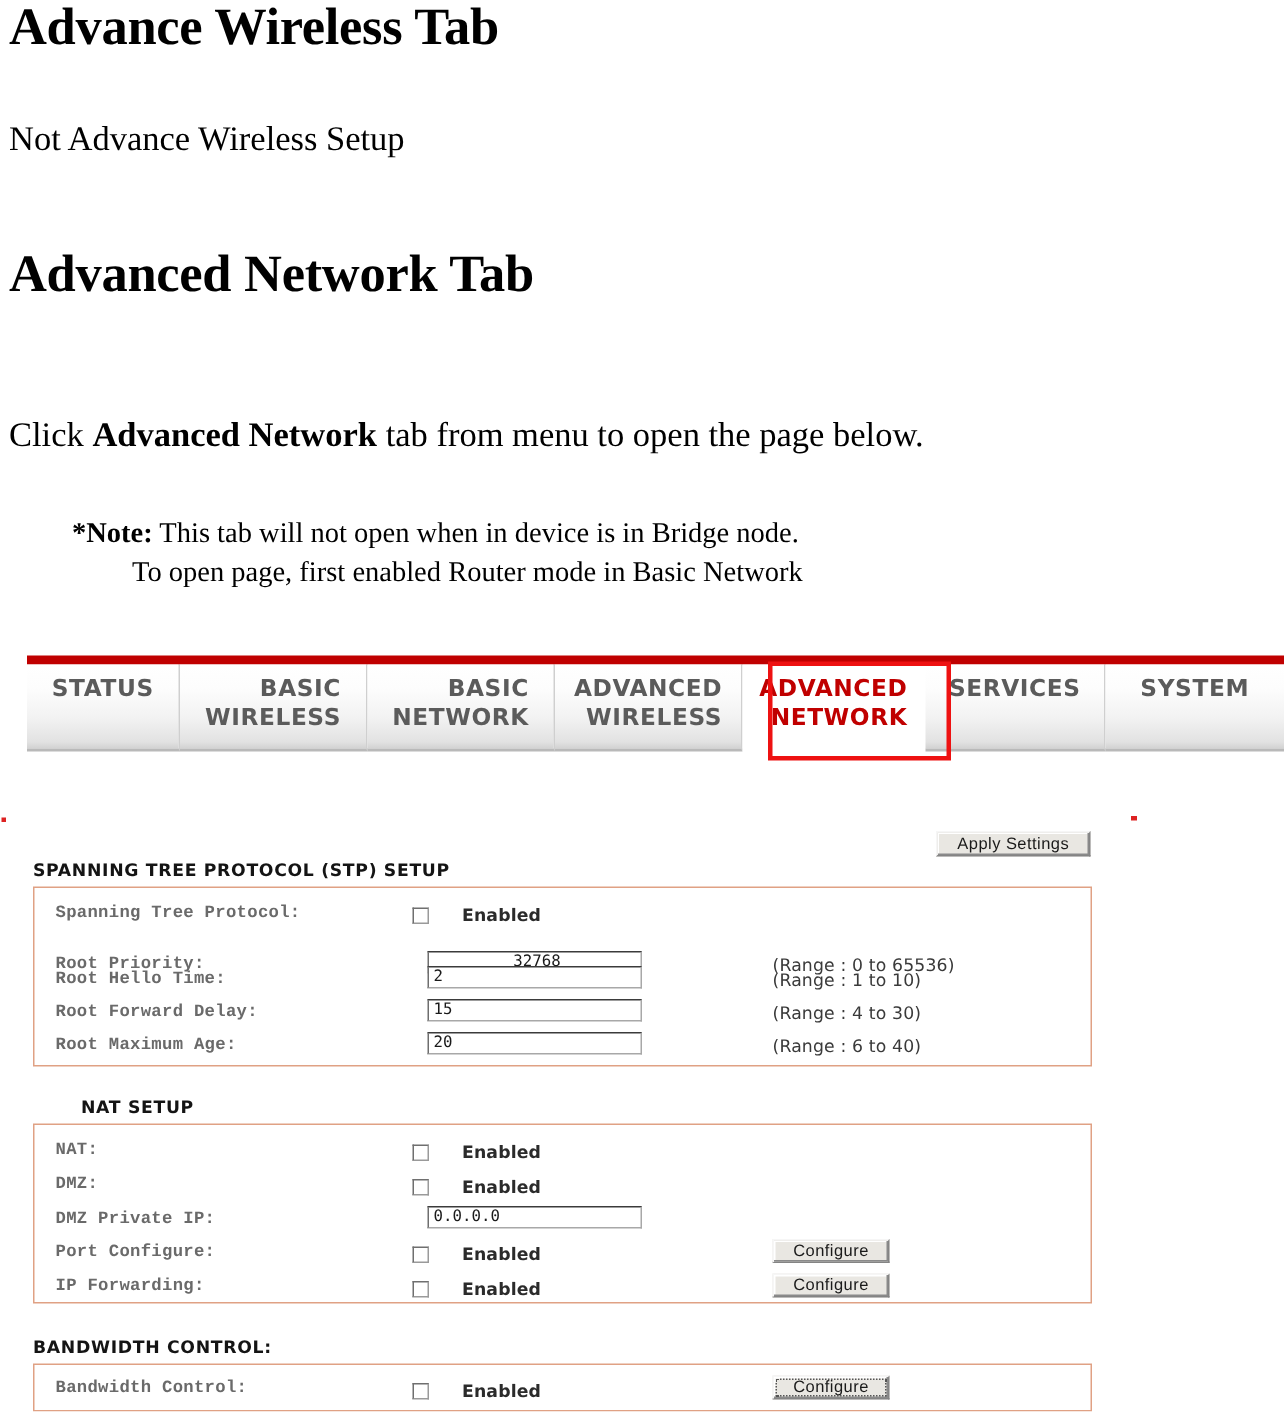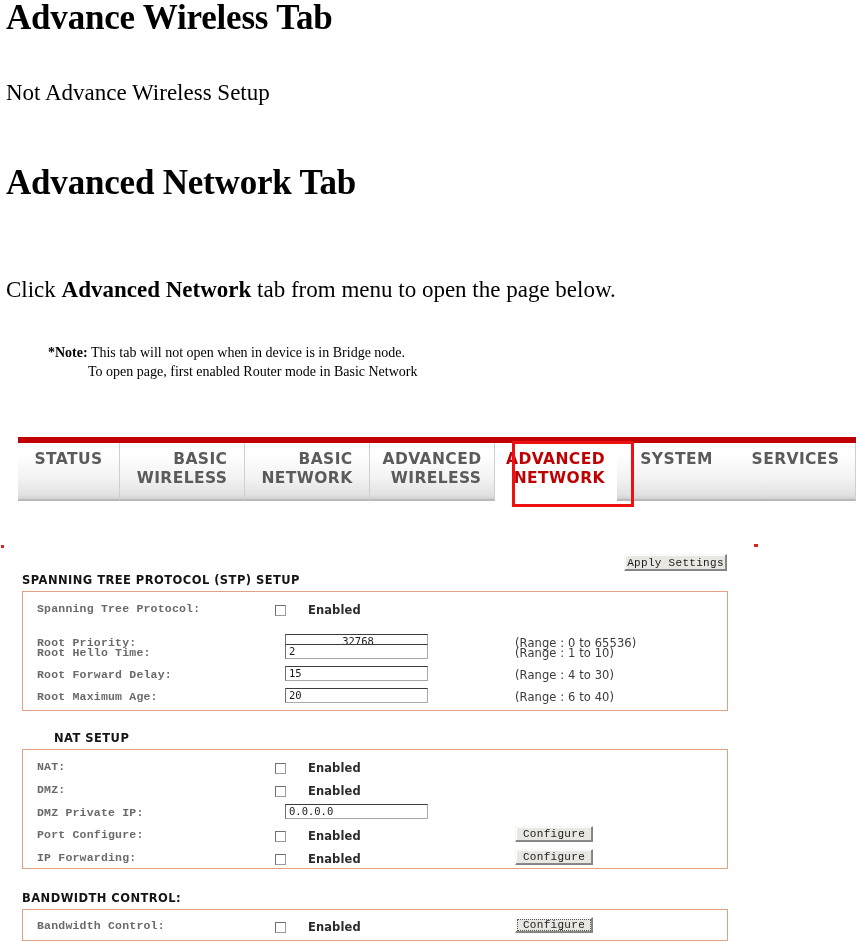--- a/index.html
+++ b/index.html
@@ -39,21 +39,21 @@
     line-height: 1.25;
   }
 
   .spacer-1 { height: 42px; }
   .spacer-2 { height: 57px; }
   .spacer-3 { height: 75px; }
   .spacer-4 { height: 38px; }
 
   .note-block {
     padding-left: 44px;
-    font-size: 14px;
+    font-size: 19px;
     line-height: 1.38;
   }
   .note-block .note-lead { font-weight: bold; }
   .note-line2 { padding-left: 40px; }
 
   .bold { font-weight: bold; }
 
   
   .shot {
     position: absolute;
@@ -146,21 +146,21 @@
     width: 103px;
     height: 17px;
   }
   .btn3d {
     box-sizing: border-box;
     background: #e9e7e2;
     border: 1px solid #848484;
     border-top-color: #f6f6f6;
     border-left-color: #f6f6f6;
     box-shadow: inset -1px -1px 0 #8a8a8a, inset 1px 1px 0 #ffffff;
-    font-family: Liberation Mono, monospace;
+    font-family: Liberation Sans, sans-serif;
     font-size: 11px;
     color: #1a1a1a;
     display: flex;
     align-items: center;
     justify-content: center;
     letter-spacing: 0.3px;
     cursor: default;
   }
 
   
@@ -314,25 +314,25 @@
 NETWORK</span>
     </div>
     <div class="tab w-awless">
       <span class="tab-label">ADVANCED
 WIRELESS</span>
     </div>
     <div class="tab w-anet active">
       <span class="tab-label">ADVANCED
 NETWORK</span>
     </div>
+    <div class="tab w-serv">
+      <span class="tab-label">SERVICES</span>
+    </div>
     <div class="tab w-sys">
       <span class="tab-label">SYSTEM</span>
-    </div>
-    <div class="tab w-serv">
-      <span class="tab-label">SERVICES</span>
     </div>
   </div>
 
   <div class="tab-active-box"></div>
 
   <div class="artifact a1"></div>
   <div class="artifact a2"></div>
 </div>
 
 <div class="apply-btn btn3d">Apply Settings</div>

